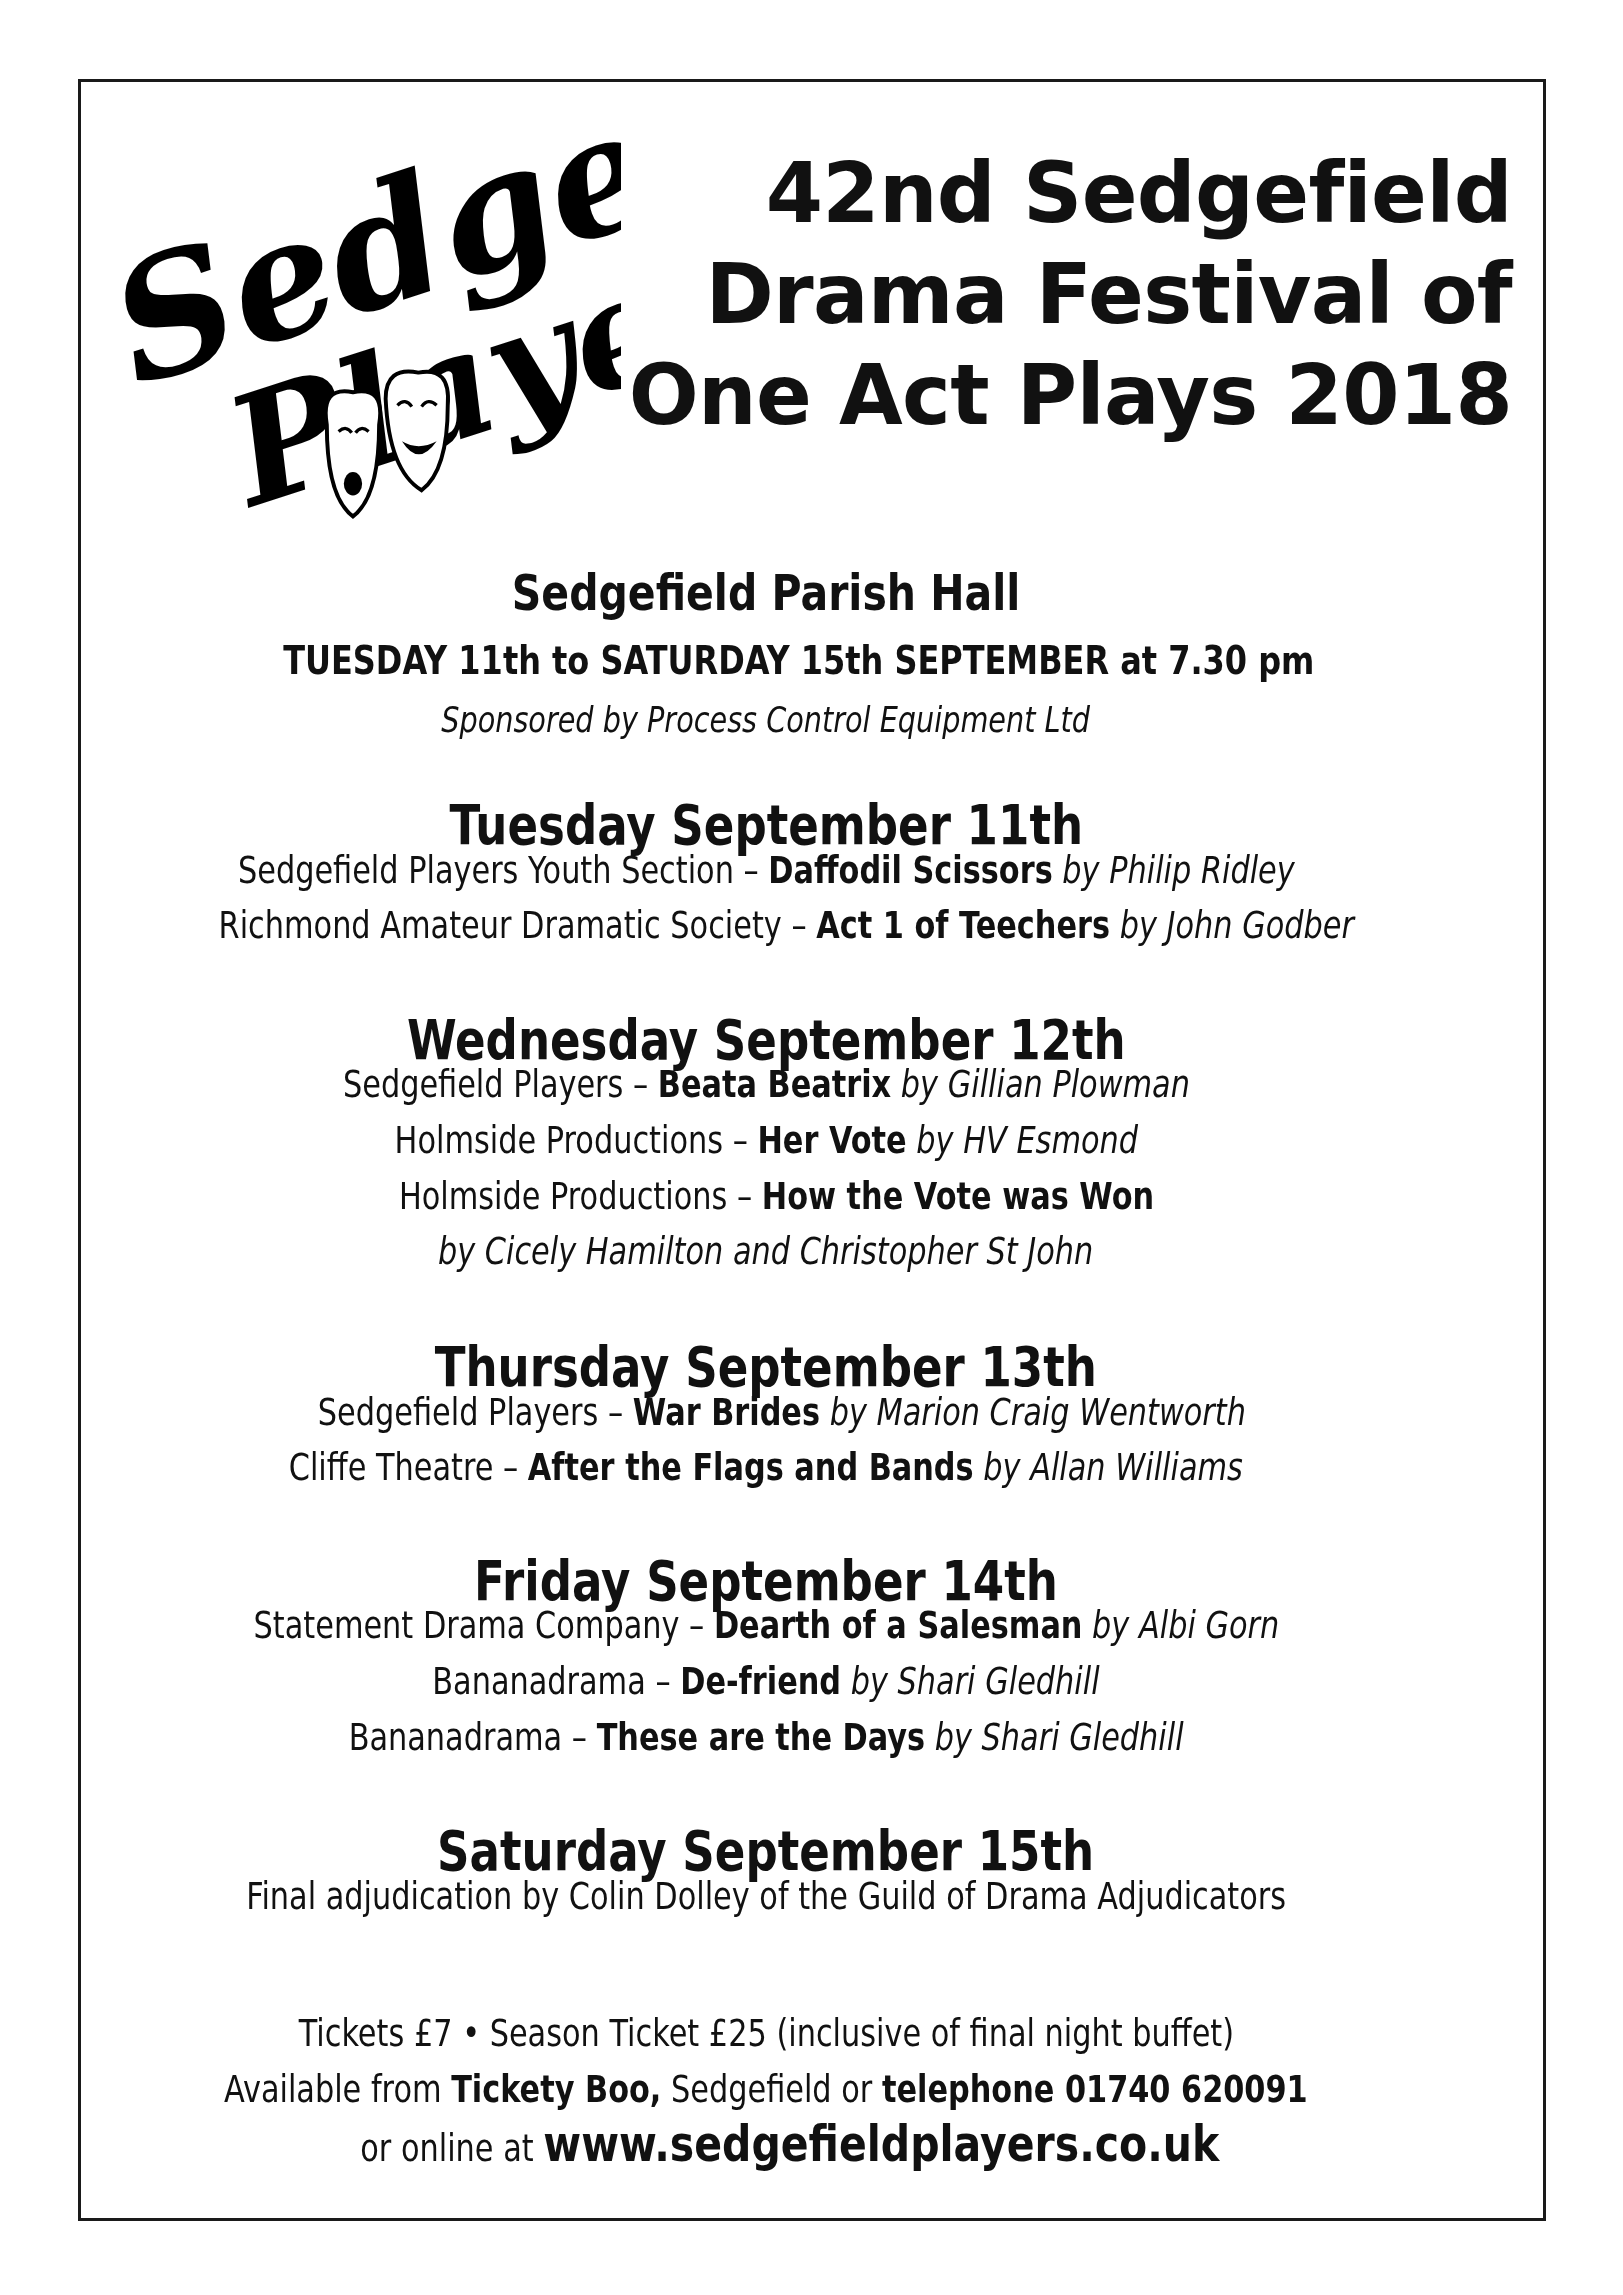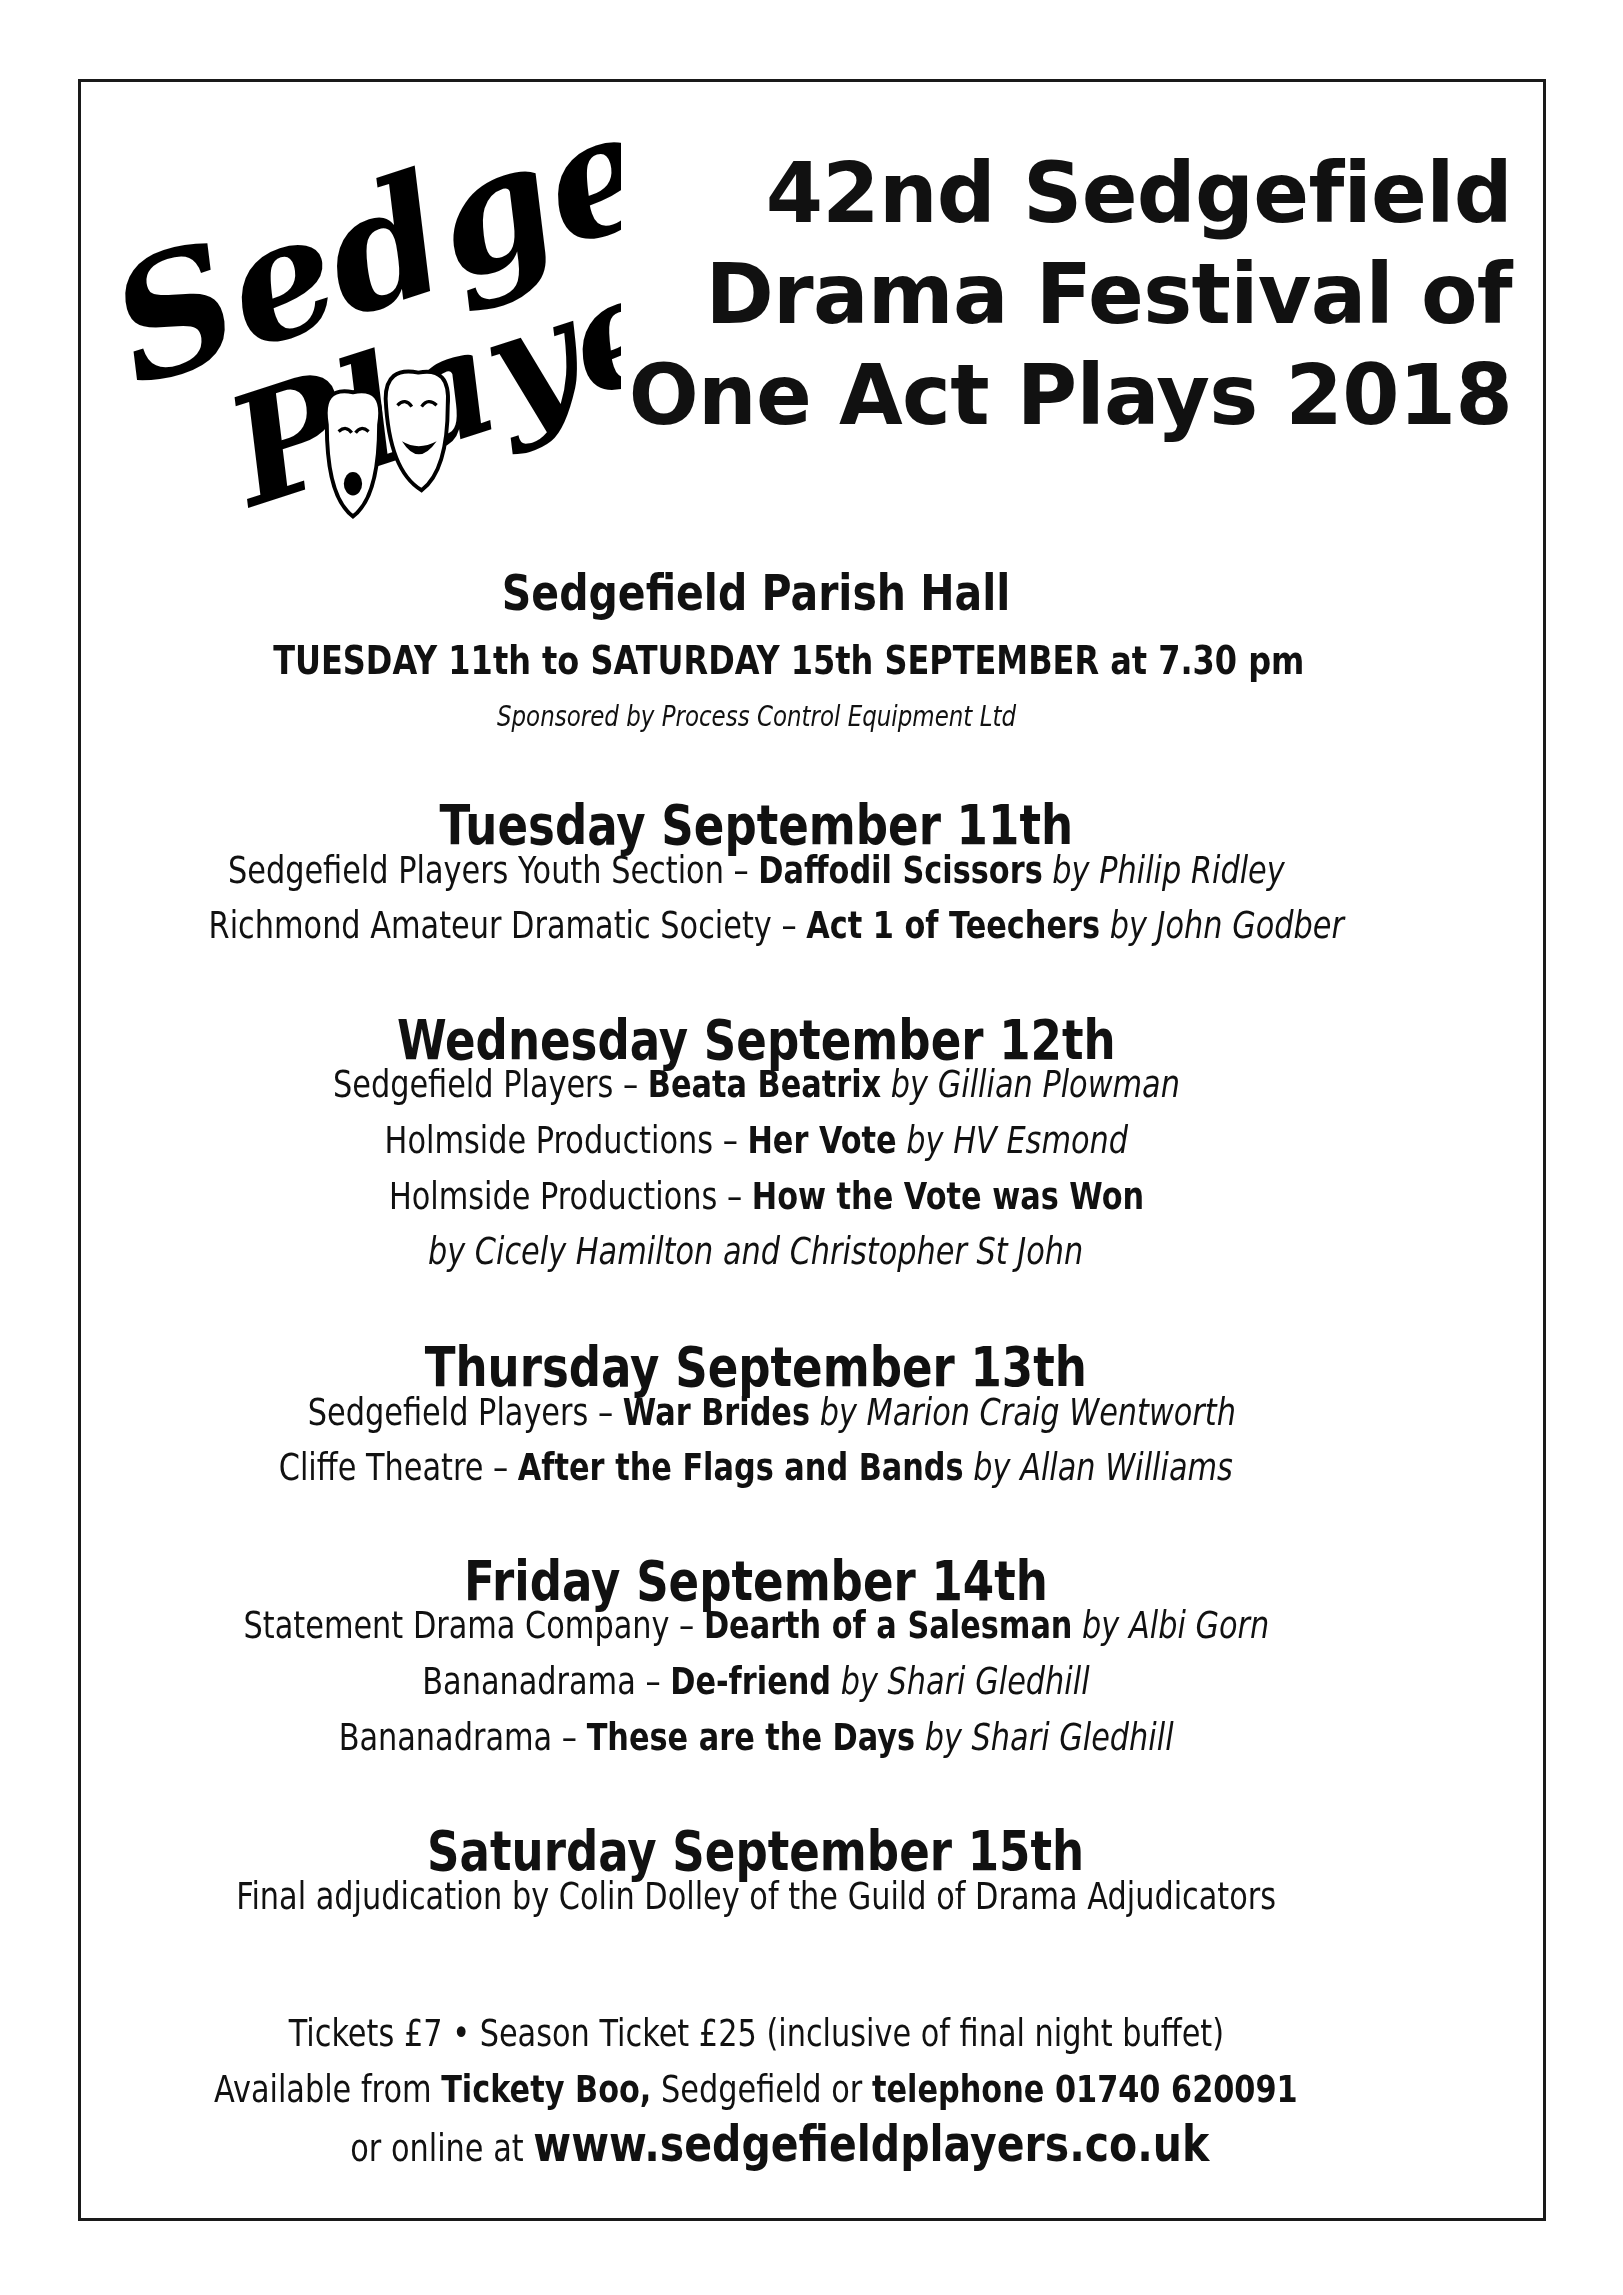--- a/index.html
+++ b/index.html
@@ -5,25 +5,25 @@
   html, body { margin: 0; padding: 0; background: #ffffff; }
   body { width: 1623px; height: 2295px; position: relative; overflow: hidden;
          font-family: "DejaVu Sans", "Liberation Sans", sans-serif; color: #111111; }
   .frame { position: absolute; left: 78px; top: 79px; width: 1462px; height: 2136px;
            border: 3.3px solid #1a1a1a; box-sizing: content-box; }
   .logo { position: absolute; left: 98px; top: 98px; width: 523px; height: 425px; }
   .title { position: absolute; right: 111px; top: 143px; width: 982px; text-align: right;
            font-family: "DejaVu Sans", sans-serif; font-weight: bold; font-size: 84px;
            line-height: 101px; letter-spacing: -0.7px; transform: scaleX(0.98); transform-origin: right; }
   .title div { white-space: nowrap; }
-  .center { position: absolute; left: 84px; width: 1344px; text-align: center; white-space: nowrap; }
+  .center { position: absolute; left: 94px; width: 1344px; text-align: center; white-space: nowrap; }
   .cond { display: inline-block; transform: scaleX(0.82); transform-origin: center; }
   .venue { font-size: 50px; font-weight: bold; }
   .dates { font-size: 39px; font-weight: bold; }
-  .sponsor { font-size: 28px; font-style: italic; font-weight: normal; }
+  .sponsor { font-size: 35px; font-style: italic; font-weight: normal; }
   .dayhead { font-size: 55px; font-weight: bold; }
   .entry { font-size: 37px; font-weight: normal; }
   .entry .play { font-weight: bold; }
   .entry .author { font-style: italic; }
   .authors-only { font-size: 37px; font-style: italic; }
   .final { font-size: 37px; font-weight: normal; }
   .tickets { font-size: 37px; }
   .tickets b { font-weight: bold; }
   .online { font-size: 37px; }
   .online .url { font-size: 50px; font-weight: bold; }

